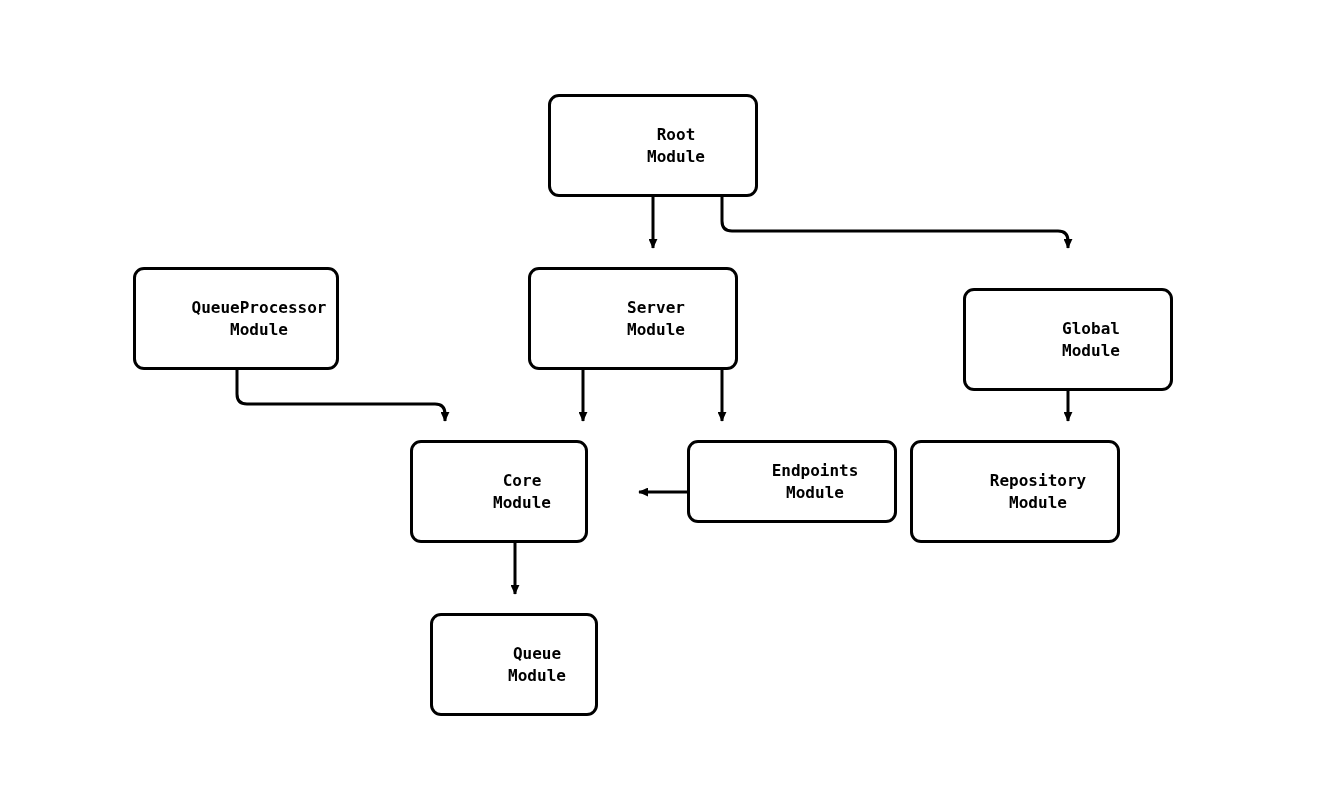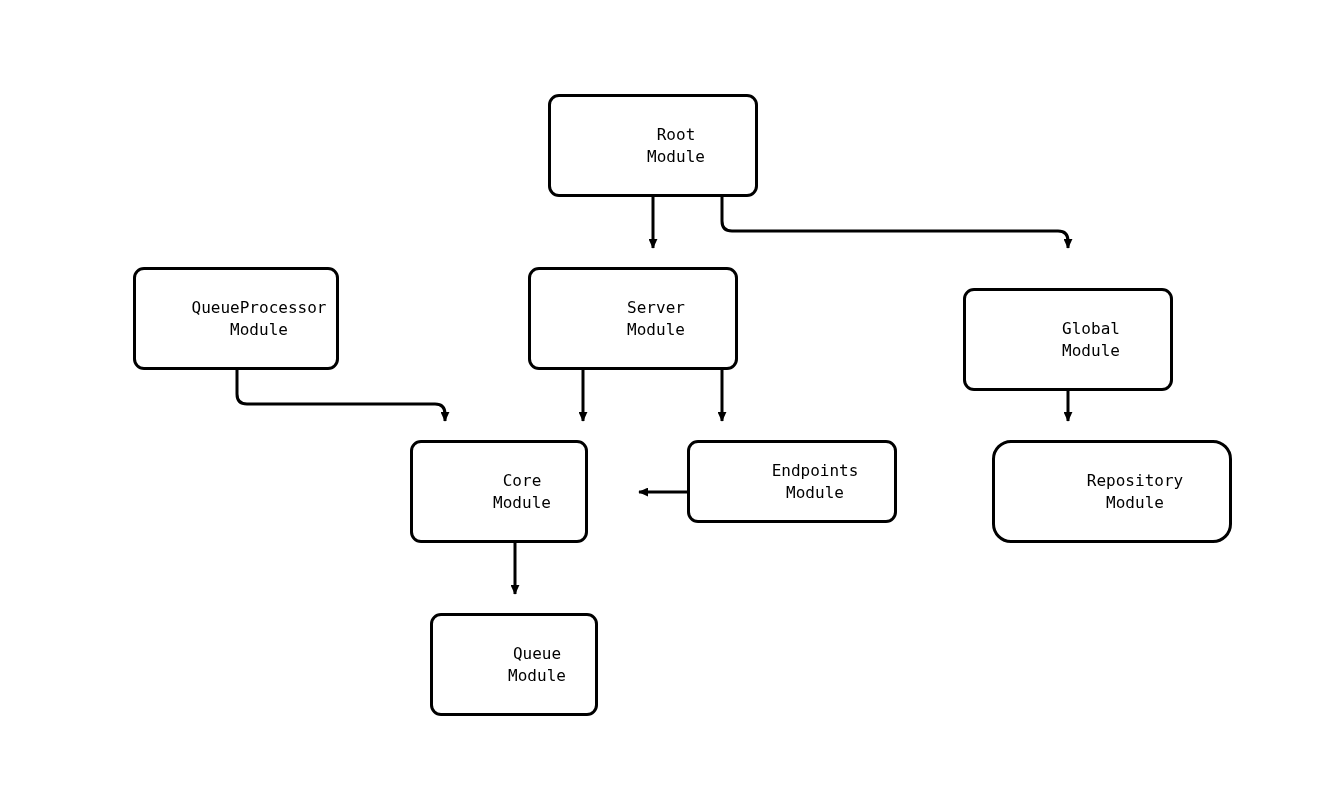--- a/index.html
+++ b/index.html
@@ -34,21 +34,21 @@
     border-radius: 11px;
     display: flex;
     flex-direction: column;
     align-items: center;
     justify-content: center;
     z-index: 2;
   }
   .node-label-line {
     font-family: "DejaVu Sans Mono", "Liberation Mono", monospace;
     font-size: 16px;
-    font-weight: normal;
+    font-weight: bold;
     line-height: 22px;
     color: #000000;
     text-align: center;
     white-space: pre;
     letter-spacing: 0px;
     padding-left: 46px;
   }
 </style>
 </head>
 <body>
@@ -102,21 +102,21 @@
   <div class="node" style="left:410px; top:440px; width:178px; height:103px;">
     <div class="node-label-line">Core</div>
     <div class="node-label-line">Module</div>
   </div>
 
   <div class="node" style="left:687px; top:440px; width:210px; height:83px;">
     <div class="node-label-line">Endpoints</div>
     <div class="node-label-line">Module</div>
   </div>
 
-  <div class="node" style="left:992px; top:440px; width:240px; height:103px;border-radius:19px;">
+  <div class="node" style="left:910px; top:440px; width:210px; height:103px;">
     <div class="node-label-line">Repository</div>
     <div class="node-label-line">Module</div>
   </div>
 
   <div class="node" style="left:430px; top:613px; width:168px; height:103px;">
     <div class="node-label-line">Queue</div>
     <div class="node-label-line">Module</div>
   </div>
 
 </div>

